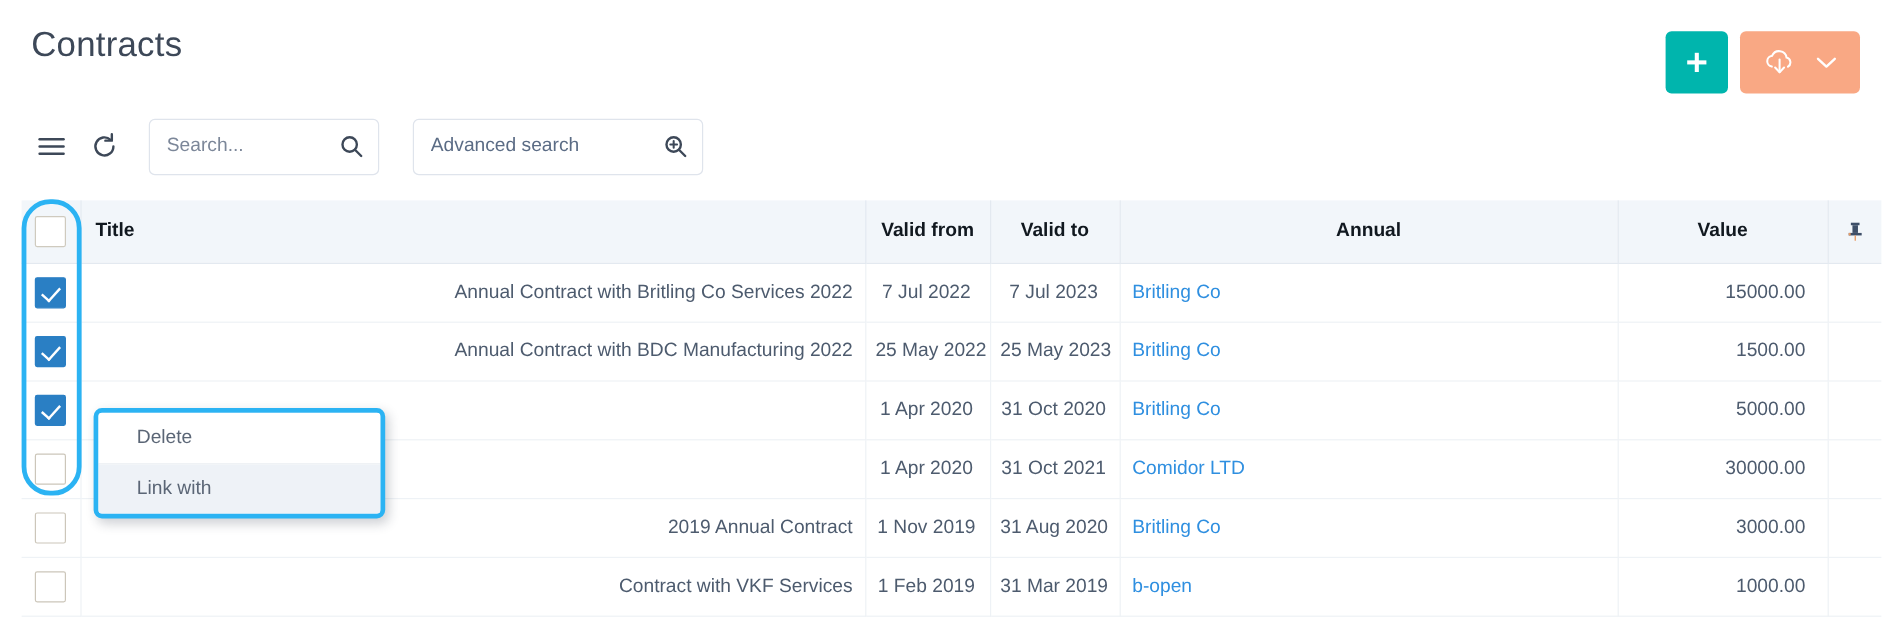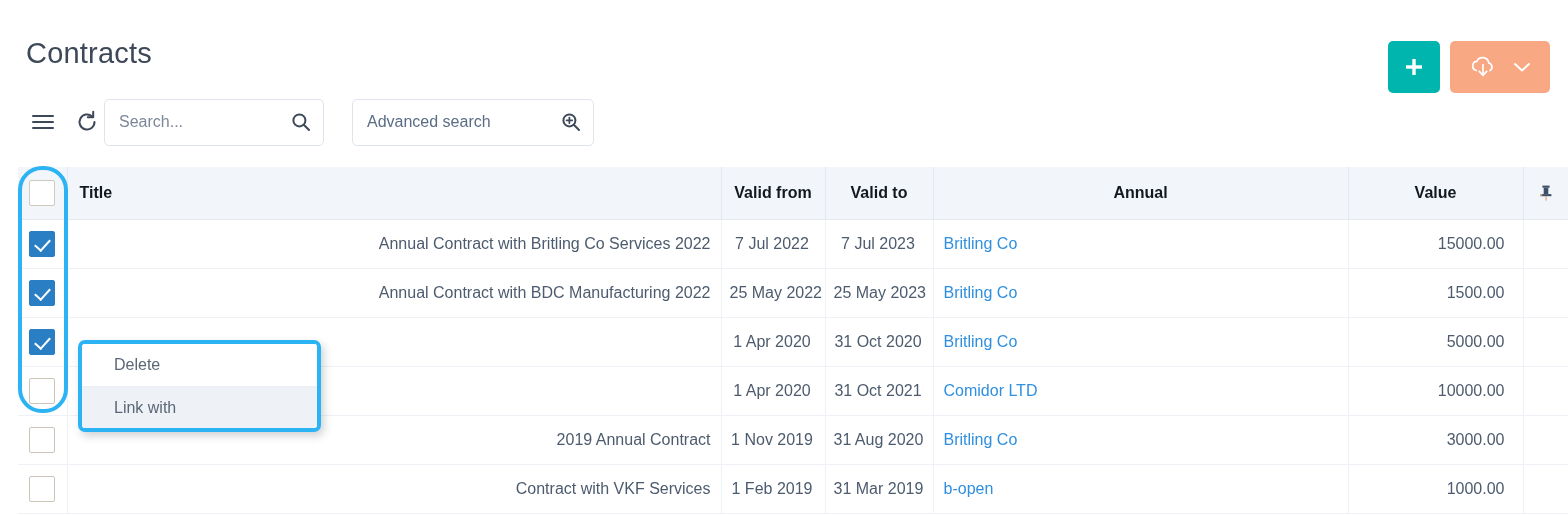--- a/index.html
+++ b/index.html
@@ -12,21 +12,21 @@
   }
   .app {
     position: relative;
     width: 1568px; height: 515px;
     background: #ffffff;
   }
 
   
   .page-header {
     position: absolute;
-    top: 0; left: 0; right: 0; height: 86px; margin-top: 15px;
+    top: 0; left: 0; right: 0; height: 86px;
   }
   .page-title {
     position: absolute;
     left: 26px; top: 22px;
     font-size: 29px;
     font-weight: 400;
     color: #3d4858;
     letter-spacing: .2px;
   }
   .header-actions {
@@ -68,21 +68,22 @@
   }
   .icon-btn {
     width: 34px; height: 34px;
     display: flex; align-items: center; justify-content: center;
     background: none; border: none; cursor: pointer; padding: 0;
     color: #3d4858;
   }
   .tool-gap { width: 10px; }
   .search-box {
     position: relative;
-    width: 220px; height: 47px;
+    width: 192px; height: 47px;
+    margin-left: 20px;
     border: 1px solid #dfe4ec;
     border-radius: 5px;
     background: #ffffff;
     display: flex; align-items: center;
   }
   .search-box.adv { width: 242px; margin-left: 28px; }
   .search-input {
     border: none; outline: none; background: transparent;
     height: 100%; width: 100%;
     padding: 0 40px 0 14px;
@@ -375,21 +376,21 @@
         <tr>
           <td class="col-check">
             <span class="cb"></span>
           </td>
           <td class="col-title"></td>
           <td class="col-from">1 Apr 2020</td>
           <td class="col-to">31 Oct 2021</td>
           <td class="col-account">
             <span class="acct-link">Comidor LTD</span>
           </td>
-          <td class="col-value">10000.00</td>
+          <td class="col-value">30000.00</td>
           <td class="col-pin"></td>
         </tr>
 
         <tr>
           <td class="col-check">
             <span class="cb"></span>
           </td>
           <td class="col-title">2019 Annual Contract</td>
           <td class="col-from">1 Nov 2019</td>
           <td class="col-to">31 Aug 2020</td>

